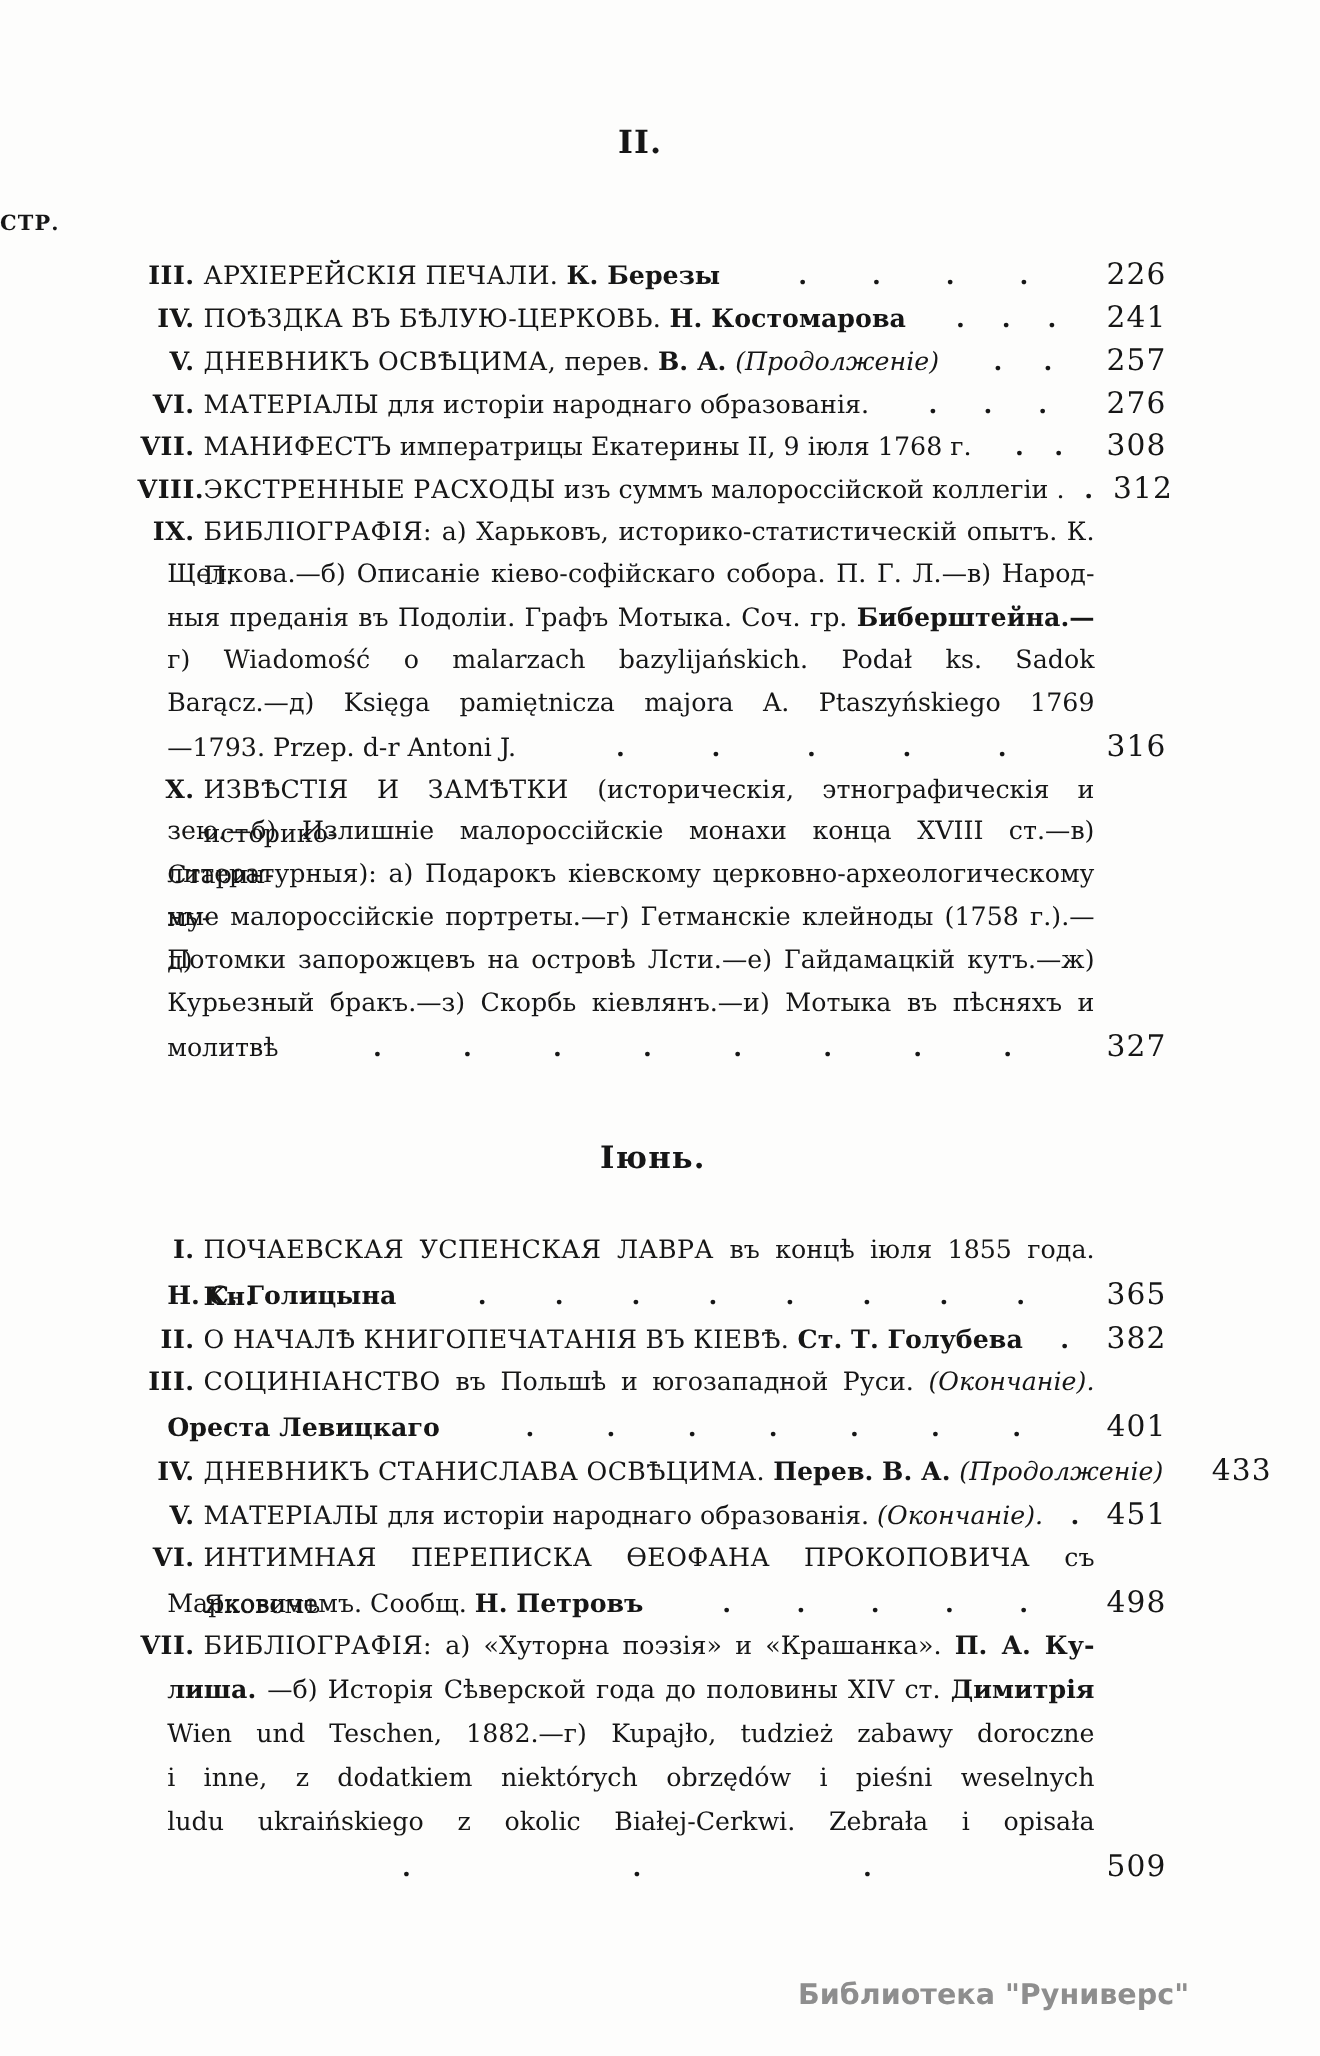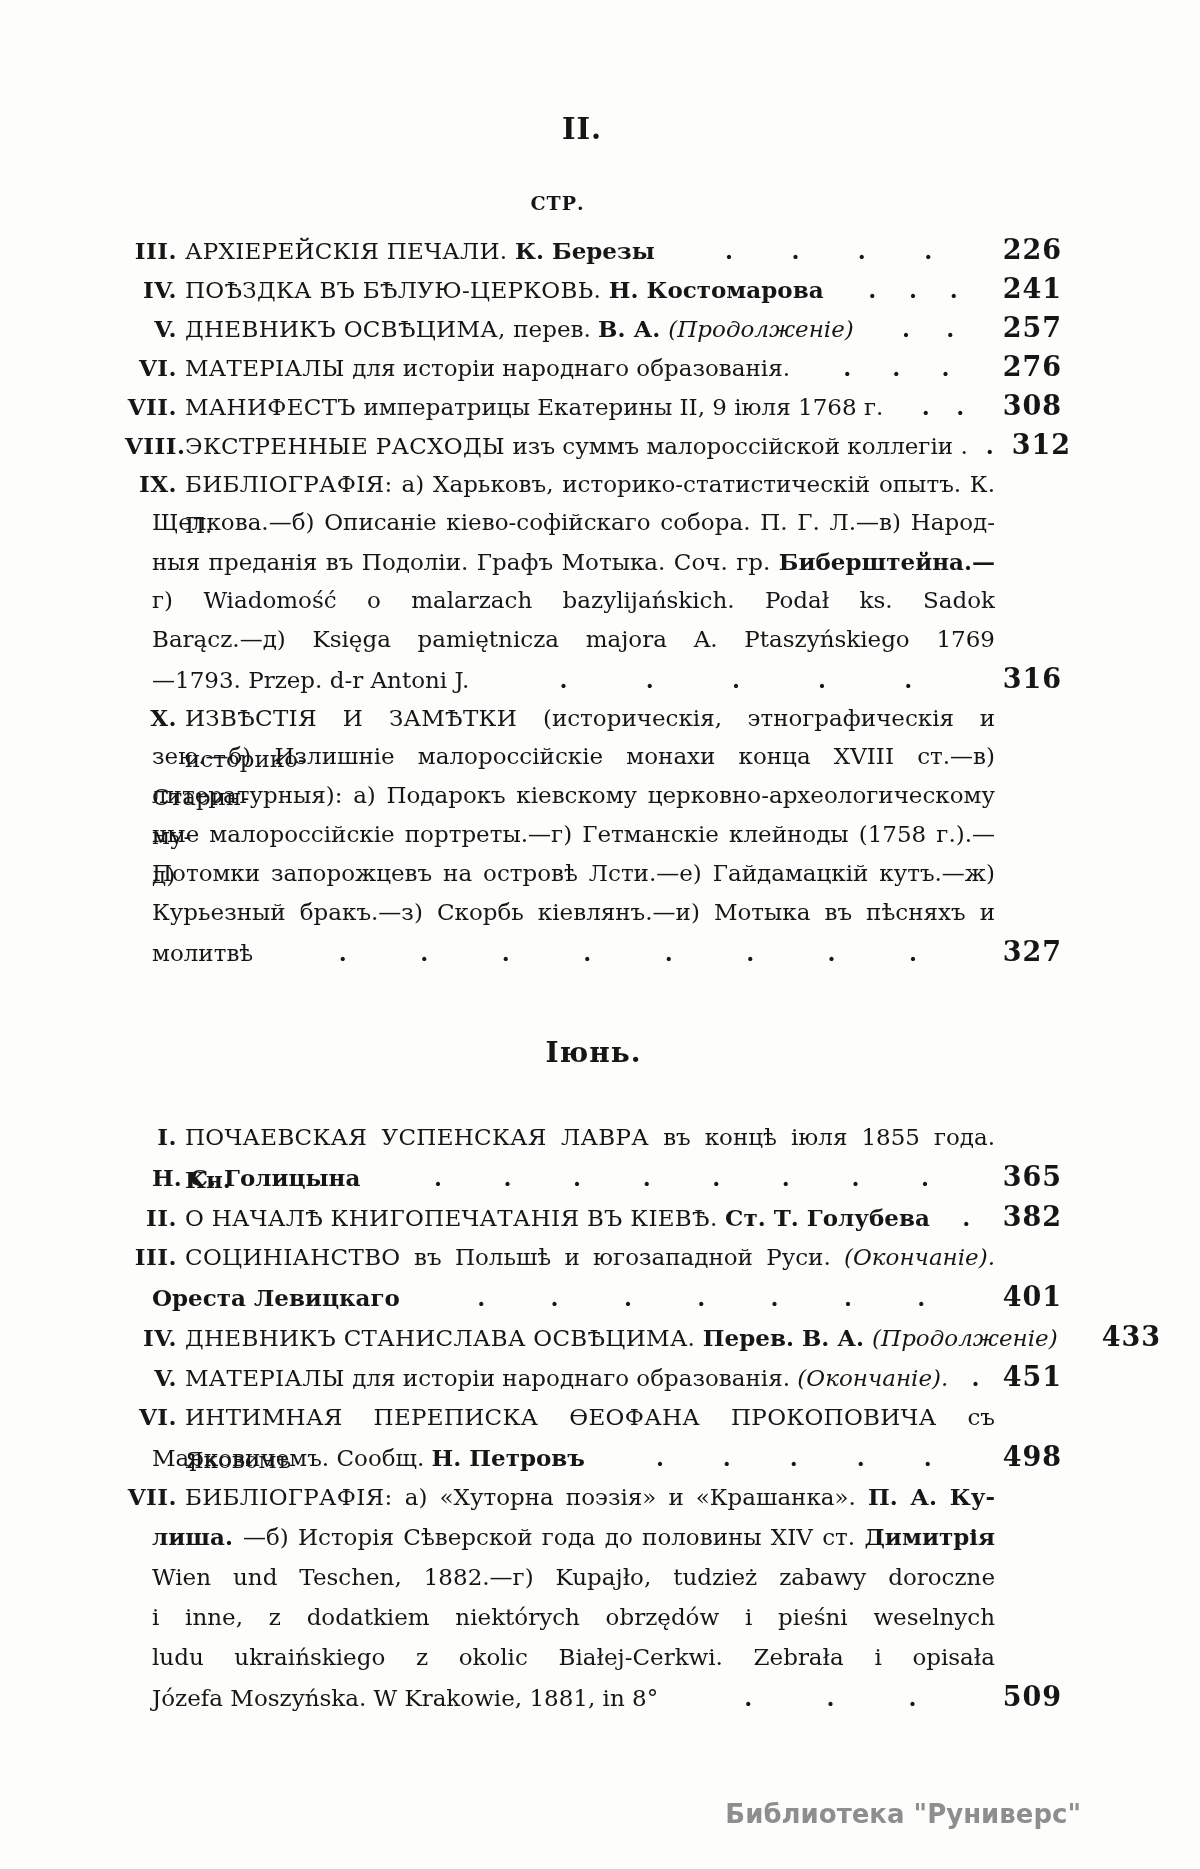--- a/index.html
+++ b/index.html
@@ -8,21 +8,21 @@
     background:#fdfdfc; color:#161616; overflow:hidden;
     font-family:"DejaVu Serif", serif;
   }
   .pageno {
     position:absolute; top:112px; left:0; width:1200px;
     padding-right:36px; box-sizing:border-box;
     text-align:center; font-size:29px; font-weight:bold; letter-spacing:1px;
   }
   .strlabel {
     position:absolute; top:192px; left:0; width:1067px;
-    text-align:center; font-size:19px; font-weight:bold; letter-spacing:1px;padding-left:24px;
+    text-align:left; font-size:19px; font-weight:bold; letter-spacing:1px;
   }
   #toc { position:absolute; top:230px; left:125px; width:937px; }
   .section-title {
     text-align:center; font-size:28px; font-weight:bold;
     line-height:39px; margin:62px 0 45px 0; letter-spacing:1px;
   }
   .sec .line { display:flex; align-items:baseline; }
   .sec1 .line { height:39px; line-height:39px; }
   .sec2 .line { height:40px; line-height:40px; }
   .num {
@@ -36,21 +36,21 @@
   .body.j .text { white-space:normal; }
   .s-p { }
   .s-t { font-weight:normal; letter-spacing:0.3px; }
   .s-b { font-weight:bold; }
   .s-i { font-style:italic; }
   .dots {
     flex:1 1 auto; min-width:20px; display:flex;
     justify-content:space-evenly; align-items:baseline; padding:0 12px;
   }
   .dots i { font-style:normal; font-size:23px; font-weight:bold; }
-  .page-col { flex:none; min-width:56px; text-align:left; font-size:27px; letter-spacing:1px;font-weight:bold; }
+  .page-col { flex:none; min-width:56px; text-align:left; font-size:27px; letter-spacing:1px; }
   .watermark {
     position:absolute; top:1799px; left:0; width:1081px; text-align:right;
     font-family:"DejaVu Sans", sans-serif; font-size:26px; font-weight:bold;
     color:#8e8e8e;
   }
 </style>
 </head>
 <body>
 
 <div id="page">
@@ -308,21 +308,20 @@
           <span class="num"></span>
           <span class="body j"><span class="text"><span class="s-p">i inne, z dodatkiem niektórych obrzędów i pieśni weselnych</span></span></span>
         </div>
         <div class="line cont">
           <span class="num"></span>
           <span class="body j"><span class="text"><span class="s-p">ludu ukraińskiego z okolic Białej-Cerkwi. Zebrała i opisała</span></span></span>
         </div>
         <div class="line cont">
           <span class="num"></span>
           <span class="body">
-            <span class="text"><span class="s-p">Józefa Moszyńska. W Krakowie, 1881, in 8°</span></span>
             <span class="dots">
               <i>.</i>
               <i>.</i>
               <i>.</i>
             </span>
             <span class="page-col">509</span>
           </span>
         </div>
       </div>
     </div>

